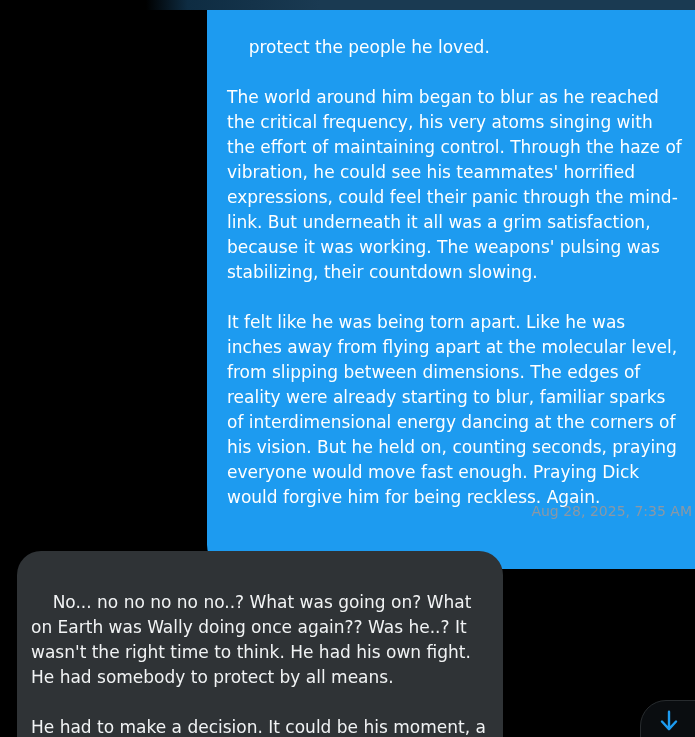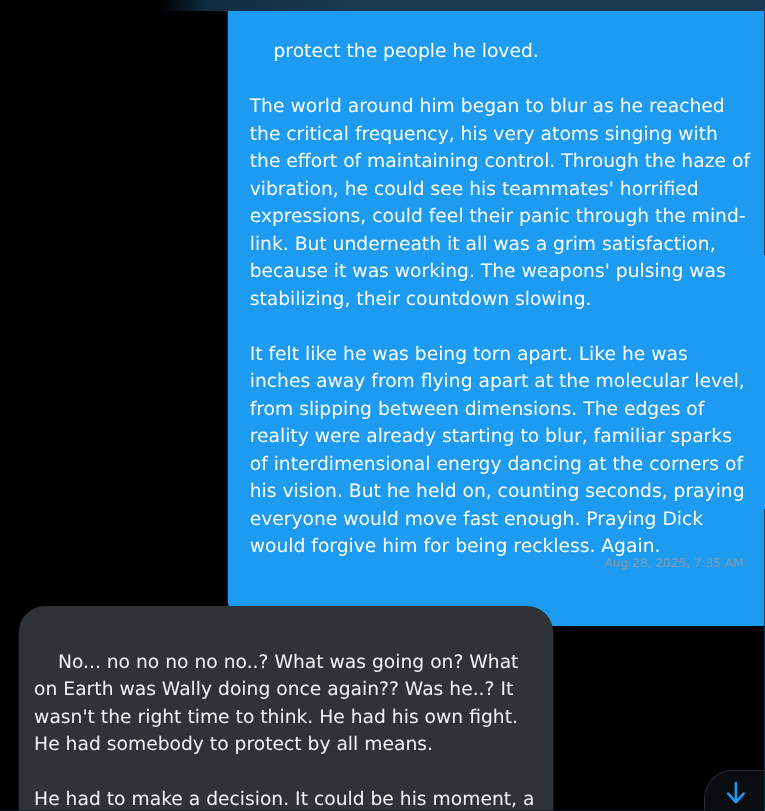--- a/index.html
+++ b/index.html
@@ -53,23 +53,23 @@
     height: 200px;
     background: var(--received-bubble, #2f3336);
     color: var(--received-text, #f1f3f4);
     border-radius: 24px 24px 0 0;
     padding: 14px 14px 0 14px;
   }
 
   .timestamp {
     position: absolute;
     top: 502px;
-    right: 19px;
+    right: 3px;
     color: var(--timestamp-text, #8b98a5);
-    font-size: 11px;
+    font-size: 14px;
     line-height: 19px;
   }
 
   .scroll-button {
     position: absolute;
     left: 640px;
     top: 700px;
     width: 84px;
     height: 64px;
     box-sizing: border-box;

